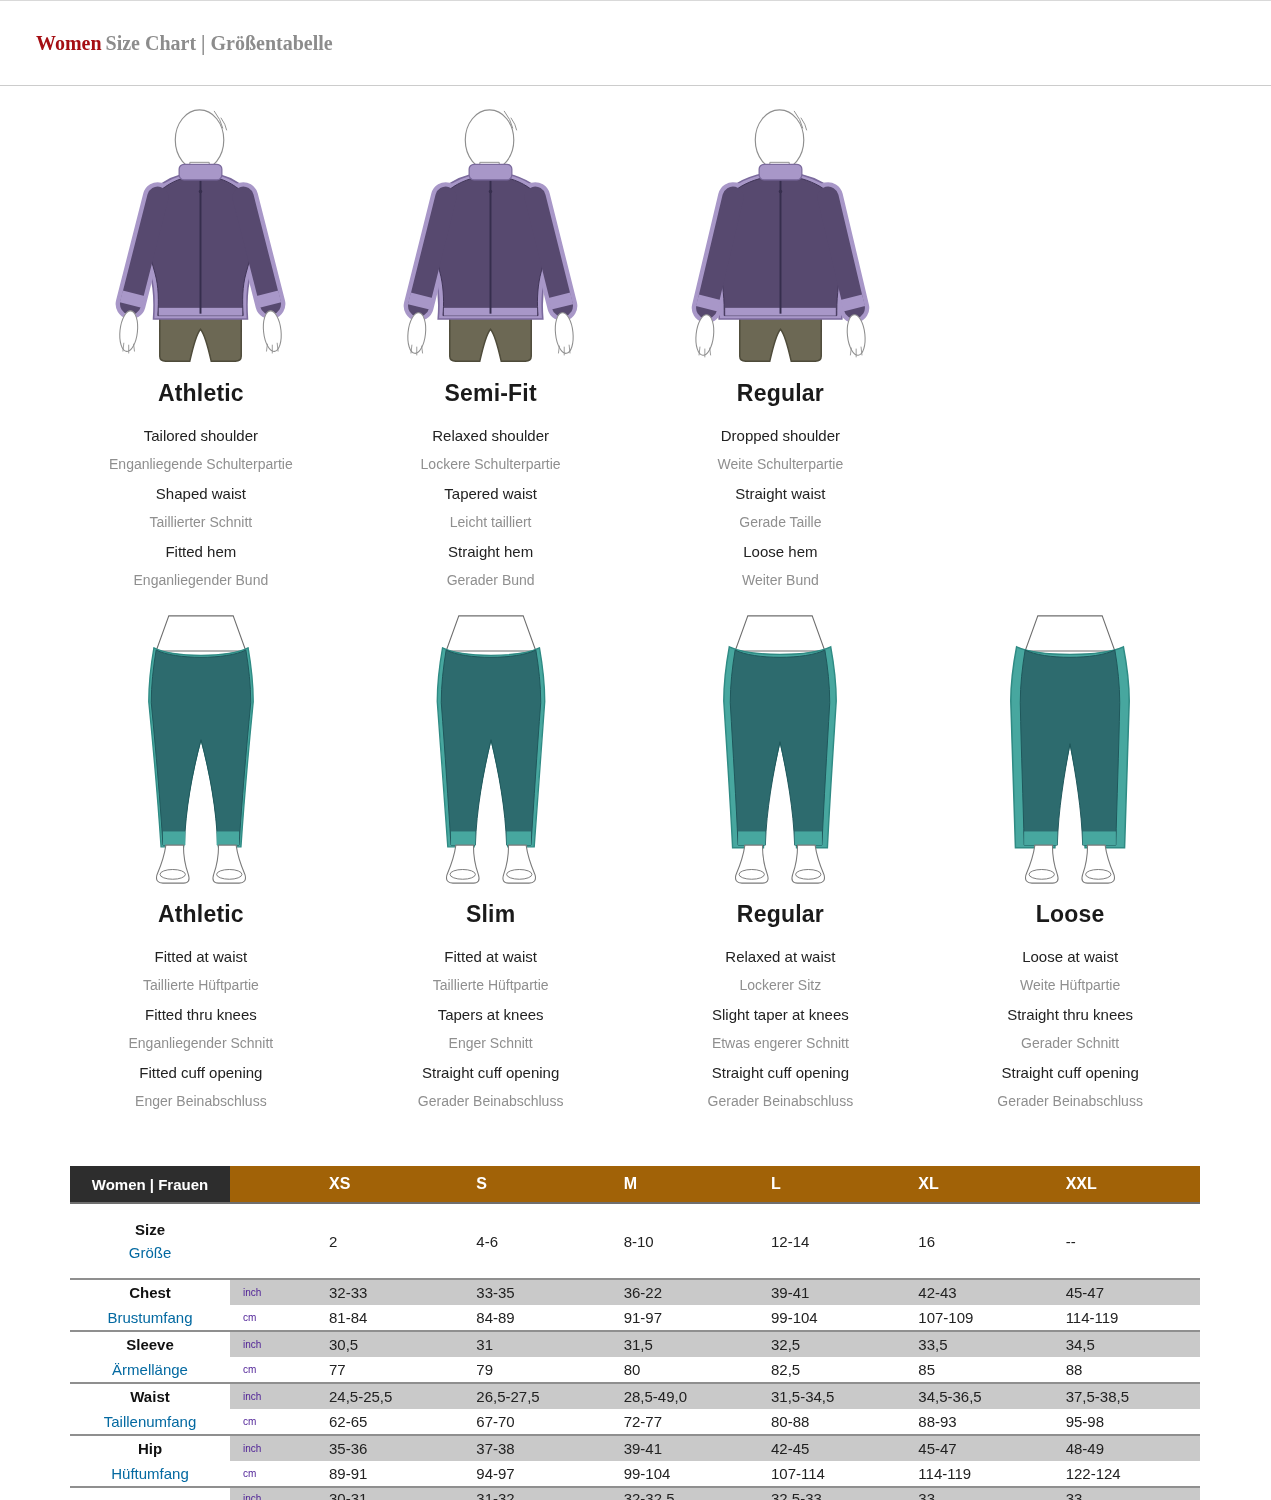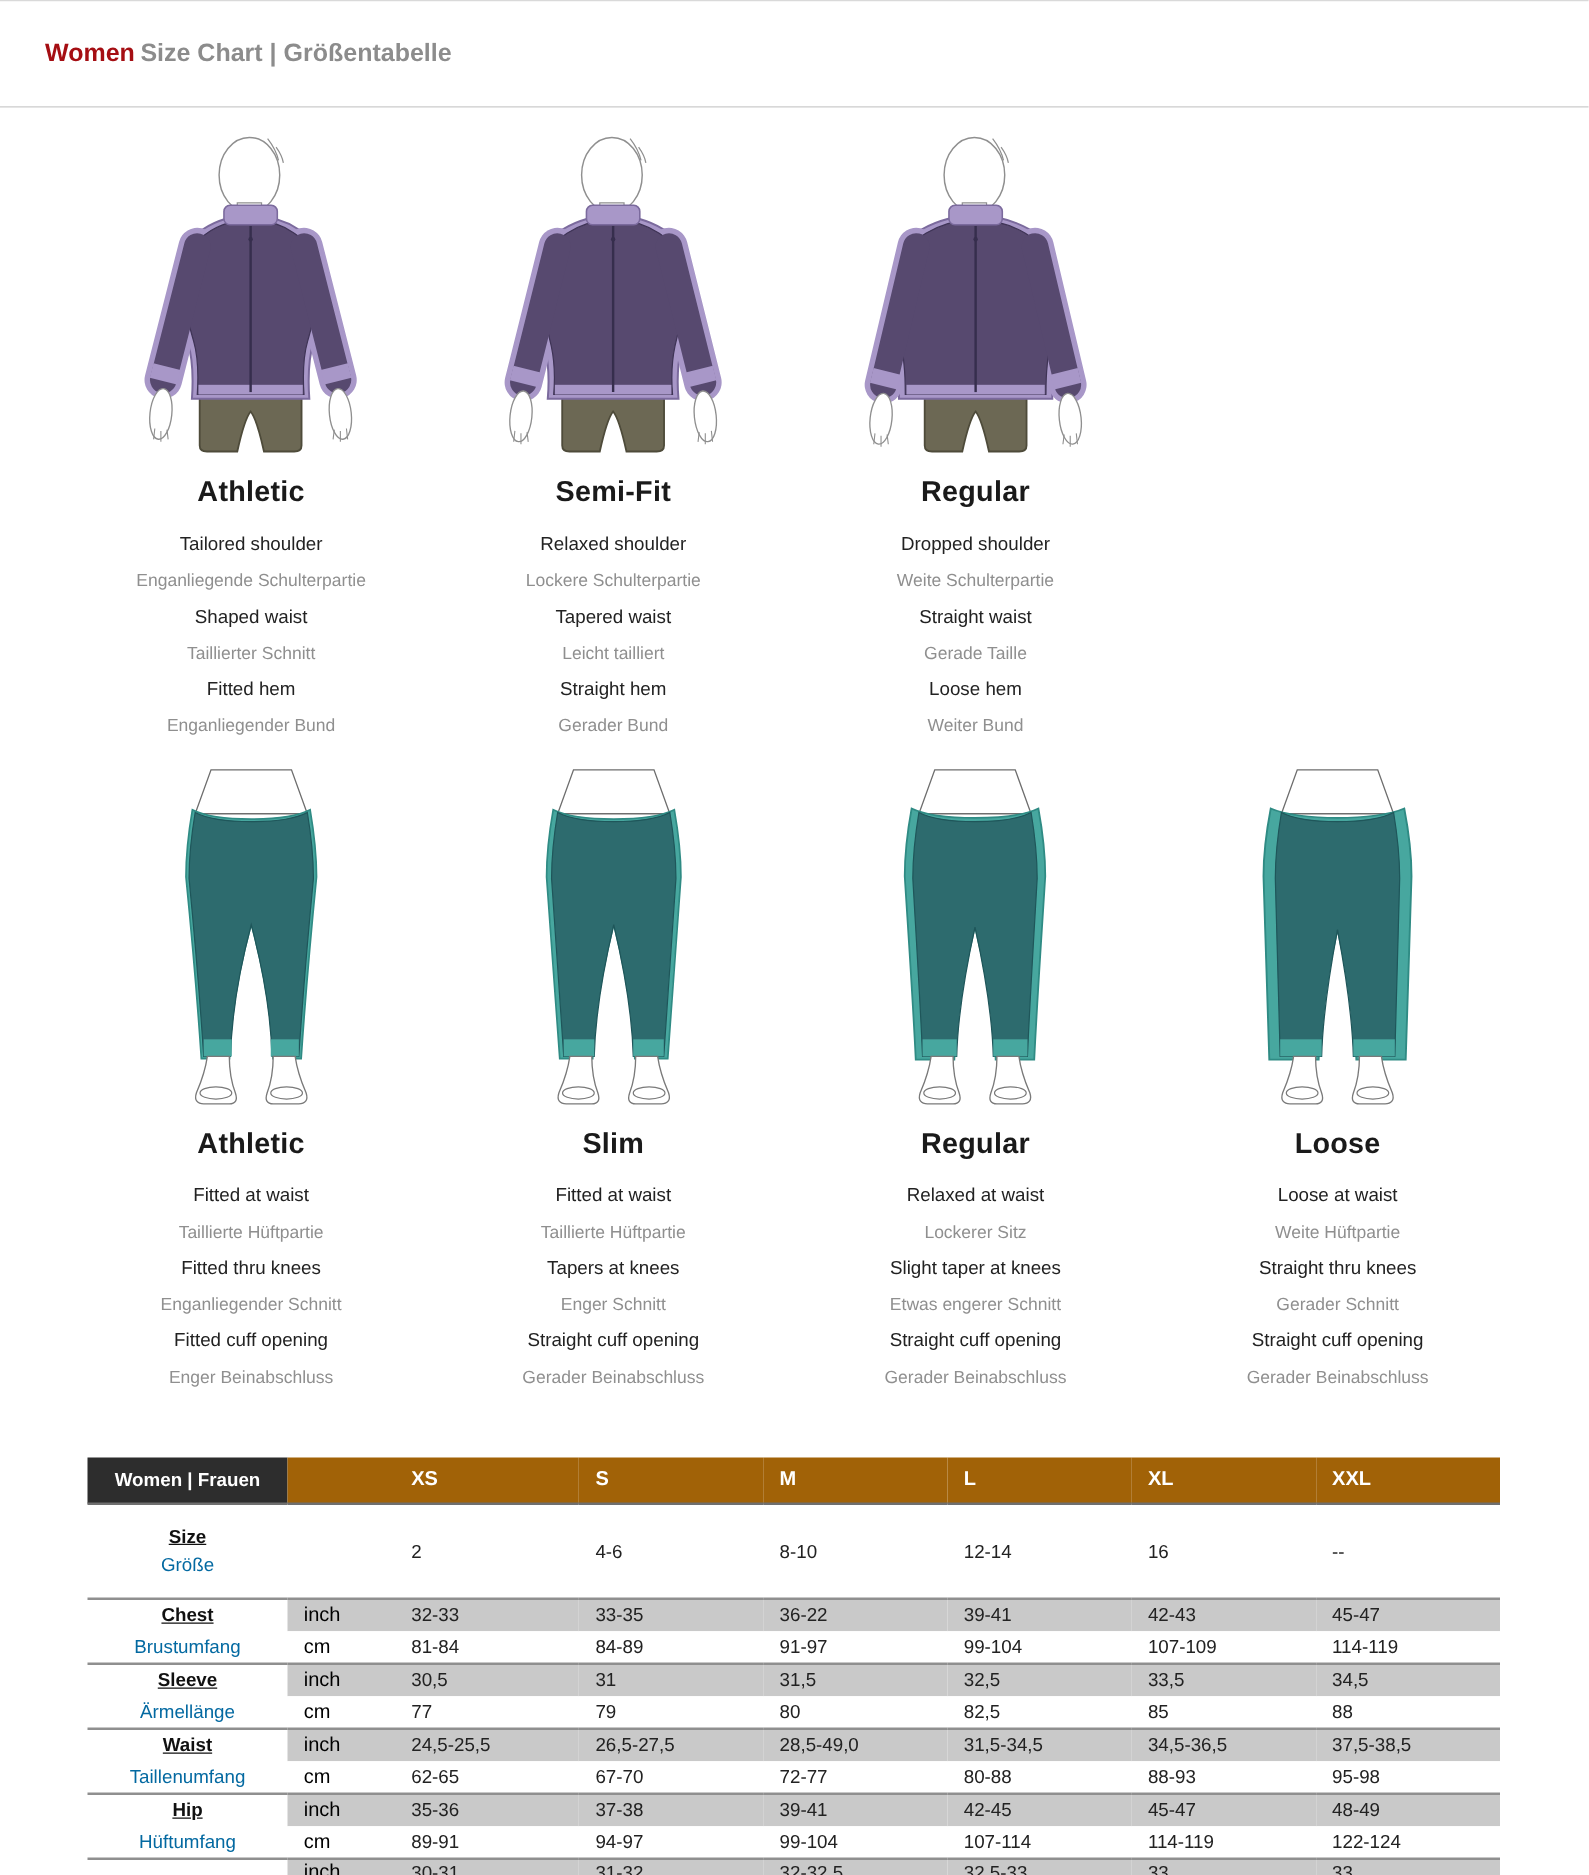--- a/index.html
+++ b/index.html
@@ -8,20 +8,21 @@
     width: 1271px;
     font-family: "Liberation Sans", "DejaVu Sans", sans-serif;
     color: #1f1f1f;
   }
 
   
   .page-header {
     border-top: 1px solid #d9d9d9;
     border-bottom: 1px solid #cccccc;
     padding: 31px 36px 30px 36px;
+    font-family: Liberation Serif, serif;
   }
   .page-header .brand { color: #a50e13; font-weight: bold; font-size: 20px; }
   .page-header .title { color: #8c8c8c; font-weight: bold; font-size: 20px; }
 
   
   .fit-grid {
     display: grid;
     grid-template-columns: repeat(4, 1fr);
     margin: 0 56px;
   }
@@ -61,29 +62,29 @@
   tr.head-row th { background: #a16207; color: #ffffff; font-weight: bold; font-size: 16px; }
   tr.head-row th.corner {
     background: #2d2d2d;
     text-align: center;
     font-size: 15px;
     padding: 0;
   }
   tr.size-row { height: 76px; border-bottom: 2px solid #8f8f8f; }
   tr.size-row td { background: #ffffff; }
   td.lbl { text-align: center; padding: 0; background: #ffffff; }
-  .lbl-en { font-weight: bold; color: #111111; display: block; line-height: 23px; text-decoration: underline; }
+  .lbl-en { font-weight: bold; color: #111111; display: block; line-height: 23px; }
   .lbl-de { color: #0369a1; display: block; line-height: 23px; text-align: center; }
   tr.m-row { height: 21px; }
   tr.m-row td { padding-top: 1px; padding-bottom: 1px; }
   tr.inch-row td { background: #c9c9c9; }
   tr.inch-row td.lbl { background: #ffffff; }
   tr.cm-row { border-bottom: 2px solid #8f8f8f; }
   tr.cm-row td { background: #ffffff; }
-  td.unit { font-size: 16px; color: #000000; }
+  td.unit { font-size: 10px; color: #4c1d95; }
   td.val { color: #222222; }
 </style>
 </head>
 <body>
 
 <div class="page-header">
   <span class="brand">Women</span>
   <span class="title"> <span>Size Chart | Größentabelle</span></span>
 </div>
 

